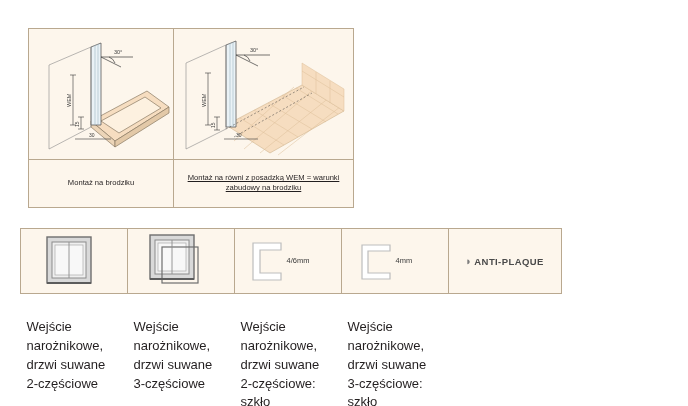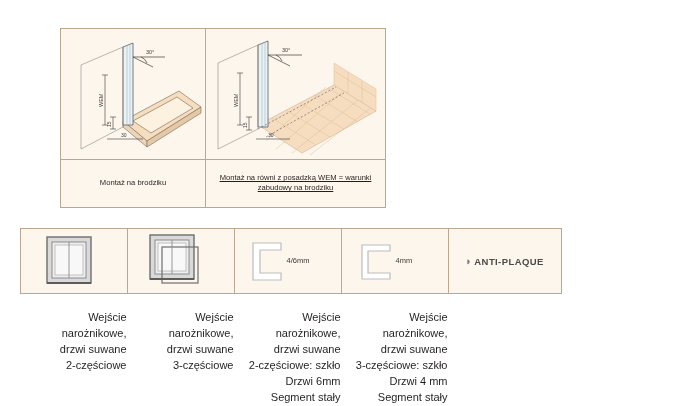--- a/index.html
+++ b/index.html
@@ -20,21 +20,20 @@
   .top-section {
     position: absolute;
     left: 28px;
     top: 28px;
     width: 326px;
     height: 180px;
     display: flex;
     border: 1px solid #b9a88f;
     box-sizing: border-box;
     background: #14532d;
-    margin-left: 32px;
   }
   .top-cell {
     position: relative;
     box-sizing: border-box;
     display: flex;
     flex-direction: column;
   }
   .top-cell.left  { width: 145px; border-right: 1px solid #b9a88f; }
   .top-cell.right { width: 179px; }
 
@@ -78,24 +77,24 @@
   .bottom-box {
     width: 114px;
     height: 66px;
     border: 1px solid #b9a88f;
     background: #fdf6ec;
     box-sizing: border-box;
     position: relative;
     overflow: hidden;
   }
   .bottom-label {
-    margin-top: 16px;
-    font-size: 11px;
+    margin-top: 24px;
+    font-size: 13px;
     line-height: 1.45;
-    text-align: right;
+    text-align: left;
     width: 100px;
     white-space: pre-line;
   }
   .mm-text {
     position: absolute;
     font-size: 7.5px;
     color: #3b3b3b;
   }
   .anti-plaque {
     position: absolute;

